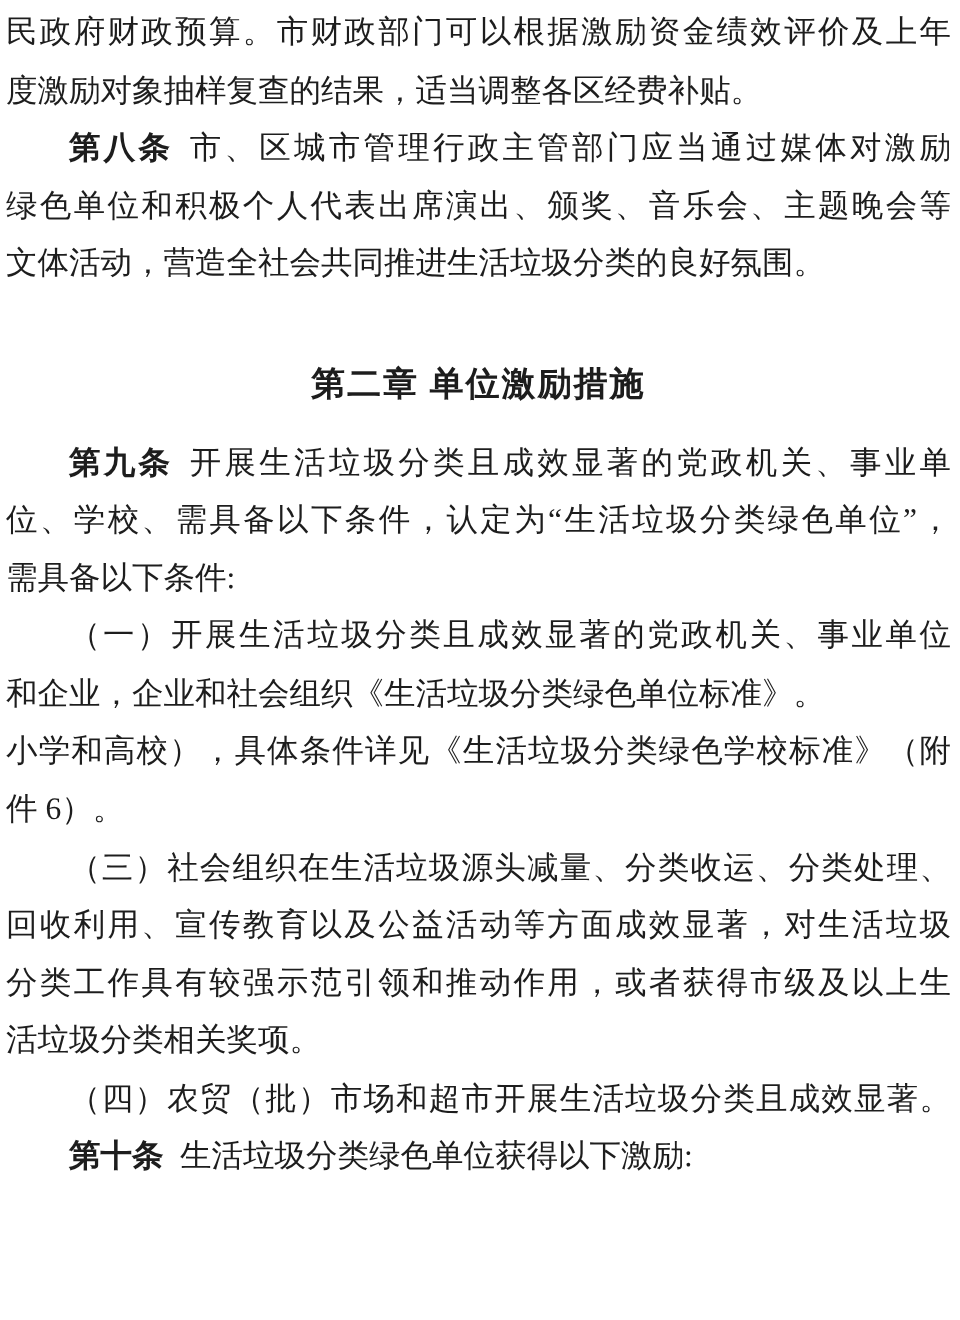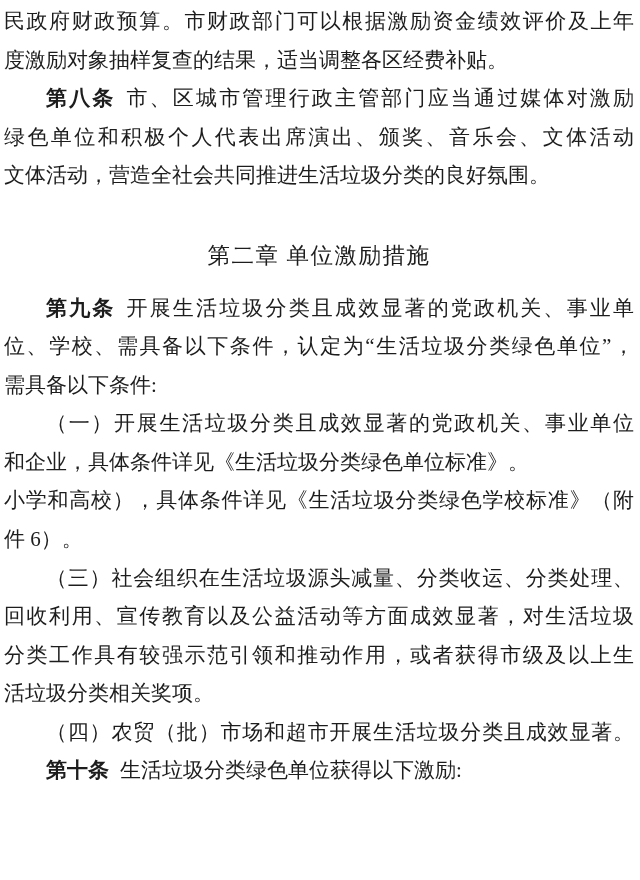--- a/index.html
+++ b/index.html
@@ -35,50 +35,50 @@
   .ln.indent {
     text-indent: 42px;
   }
   .lead {
     font-weight: 700;
     margin-right: 11px;
   }
   .heading {
     margin: 41px 0 13px 0;
     font-size: 22.5px;
-    font-weight: 400;
+    font-weight: 700;
     line-height: 40px;
     text-align: center;
     letter-spacing: 1.5px;
   }
 </style>
 </head>
 <body>
 
 <div class="page">
 
   <div class="ln">民政府财政预算。市财政部门可以根据激励资金绩效评价及上年</div>
   <div class="ln last">度激励对象抽样复查的结果，适当调整各区经费补贴。</div>
 
   <div class="ln indent">
     <span class="lead">第八条</span><span>市、区城市管理行政主管部门应当通过媒体对激励</span>
   </div>
-  <div class="ln">绿色单位和积极个人代表出席演出、颁奖、音乐会、文体活动</div>
+  <div class="ln">绿色单位和积极个人代表出席演出、颁奖、音乐会、主题晚会等</div>
   <div class="ln last">文体活动，营造全社会共同推进生活垃圾分类的良好氛围。</div>
 
   <div class="heading">第二章 单位激励措施</div>
 
   <div class="ln indent">
     <span class="lead">第九条</span><span>开展生活垃圾分类且成效显著的党政机关、事业单</span>
   </div>
   <div class="ln">位、学校、需具备以下条件，认定为“生活垃圾分类绿色单位”，</div>
   <div class="ln last">需具备以下条件:</div>
 
   <div class="ln indent">（一）开展生活垃圾分类且成效显著的党政机关、事业单位</div>
-  <div class="ln last">和企业，具体条件详见《生活垃圾分类绿色单位标准》。</div>
+  <div class="ln last">和企业，企业和社会组织《生活垃圾分类绿色单位标准》。</div>
 
   <div class="ln">小学和高校），具体条件详见《生活垃圾分类绿色学校标准》（附</div>
   <div class="ln last">件 6）。</div>
 
   <div class="ln indent">（三）社会组织在生活垃圾源头减量、分类收运、分类处理、</div>
   <div class="ln">回收利用、宣传教育以及公益活动等方面成效显著，对生活垃圾</div>
   <div class="ln">分类工作具有较强示范引领和推动作用，或者获得市级及以上生</div>
   <div class="ln last">活垃圾分类相关奖项。</div>
 
   <div class="ln indent">（四）农贸（批）市场和超市开展生活垃圾分类且成效显著。</div>

